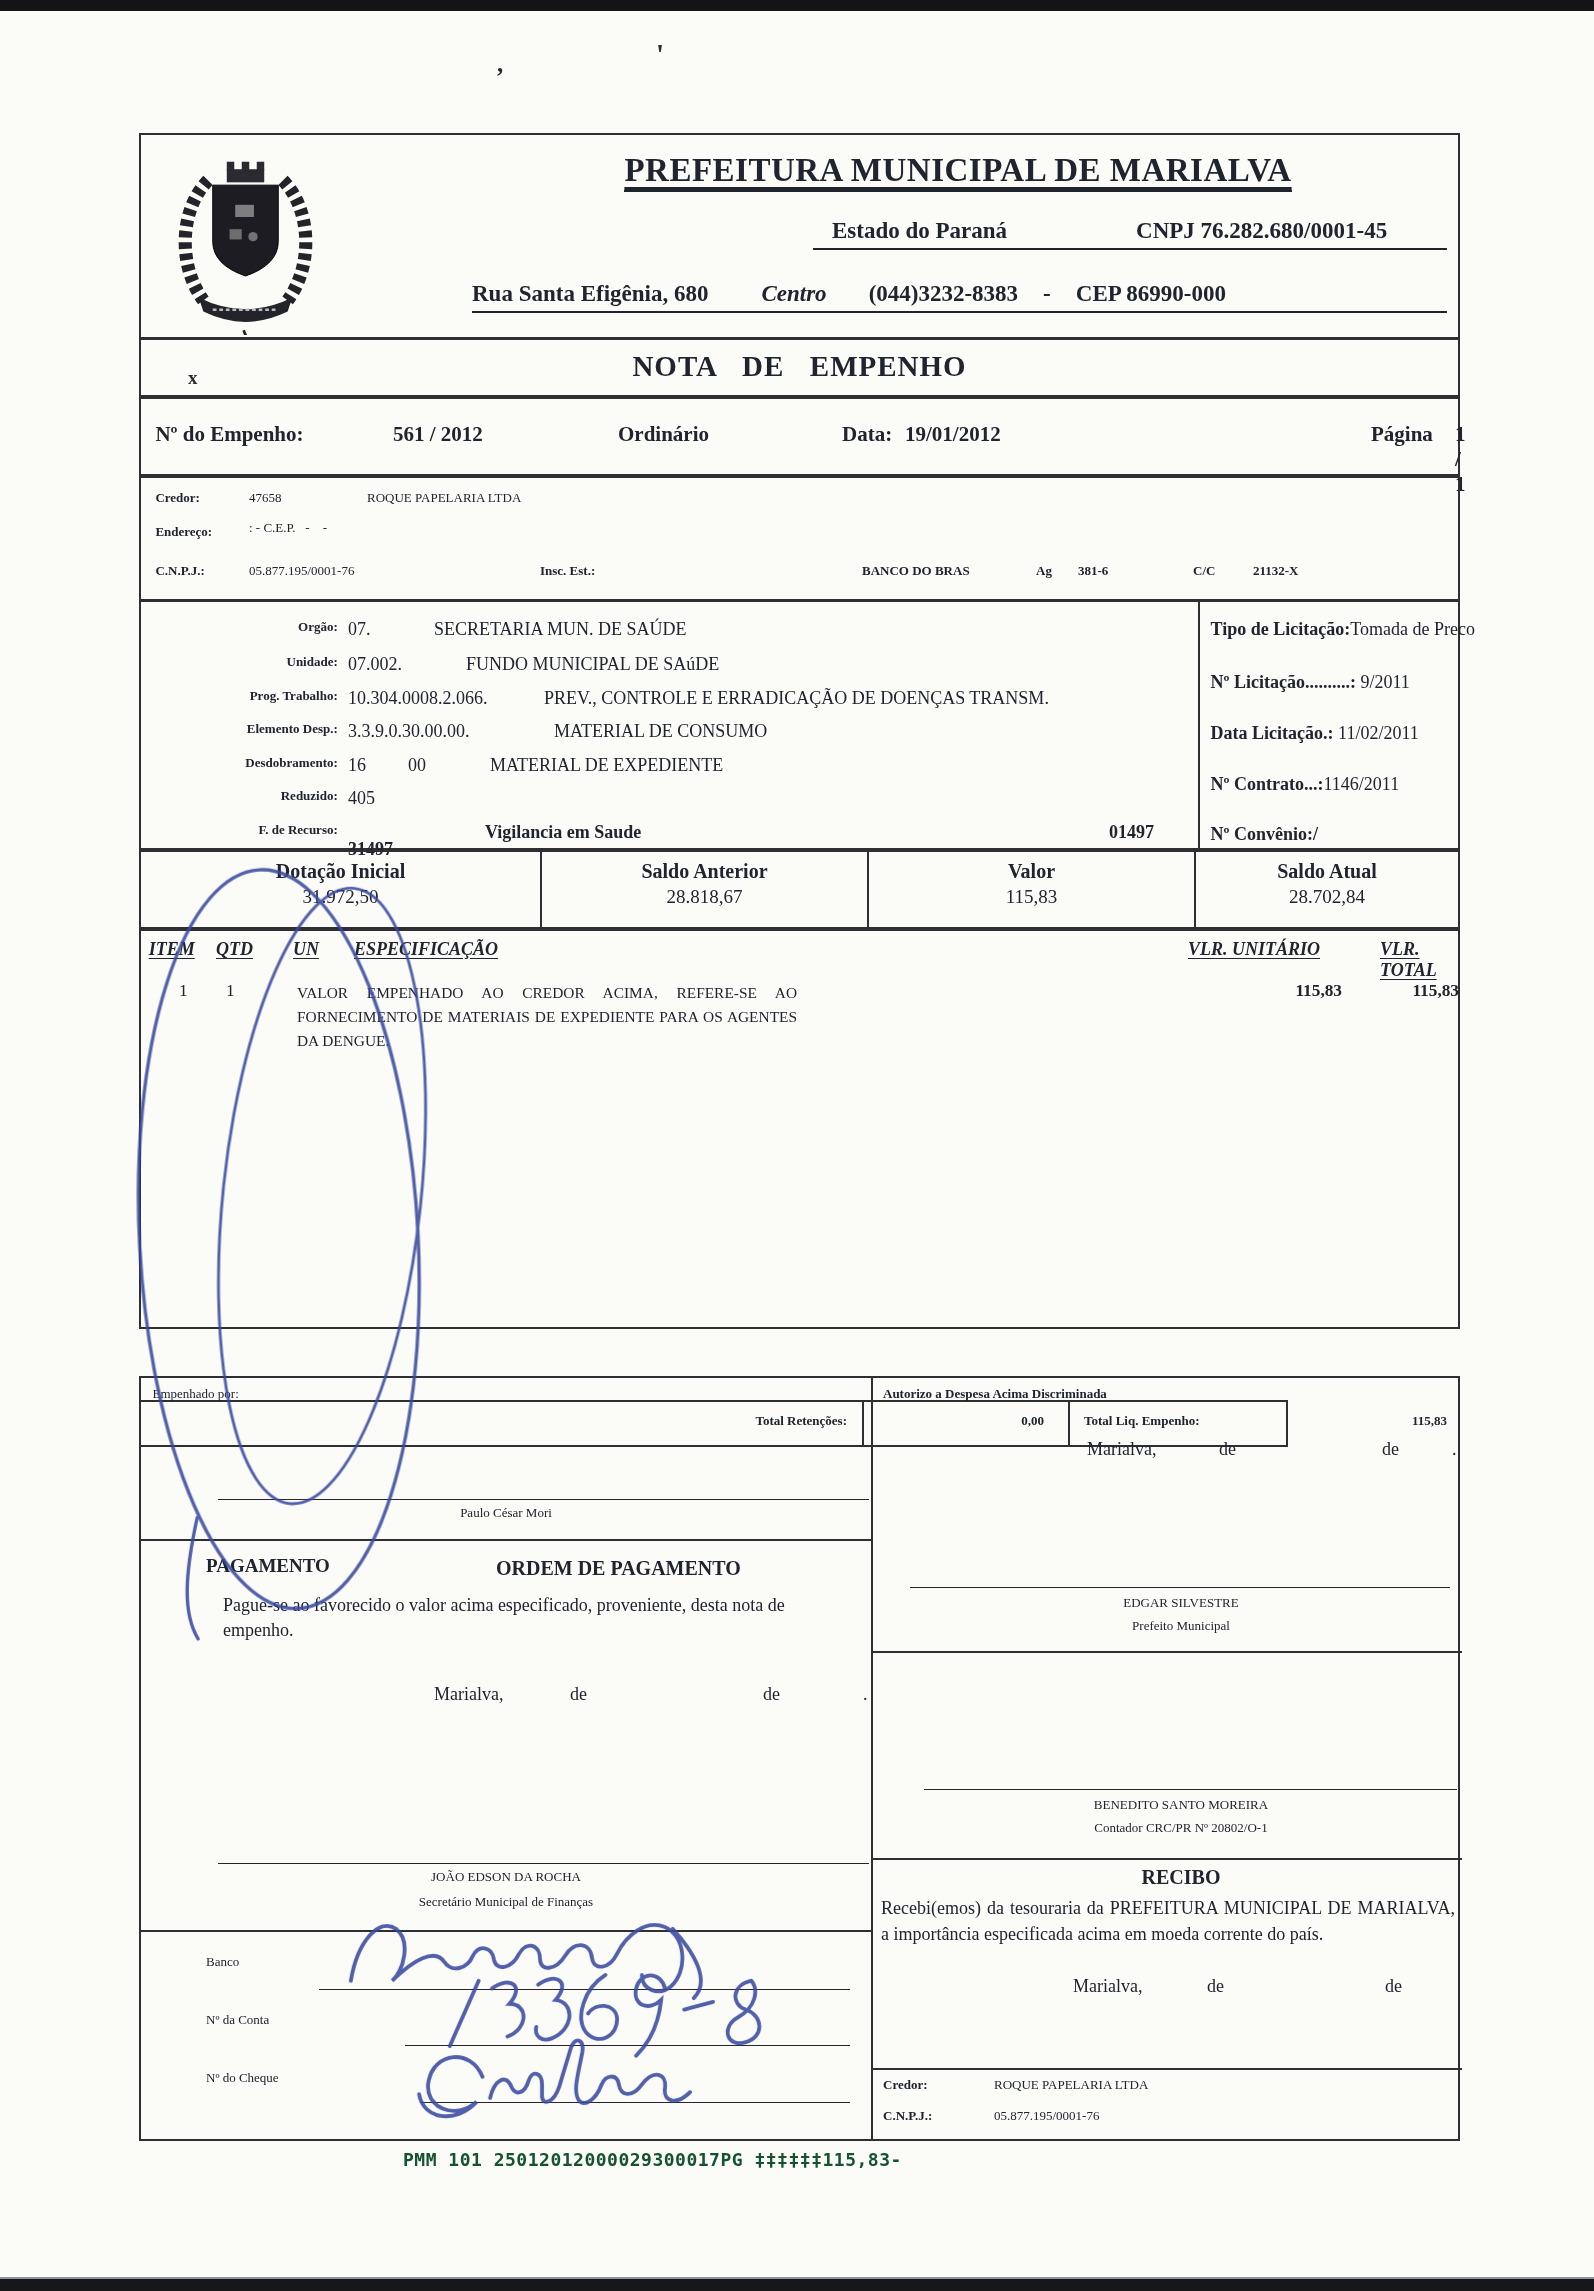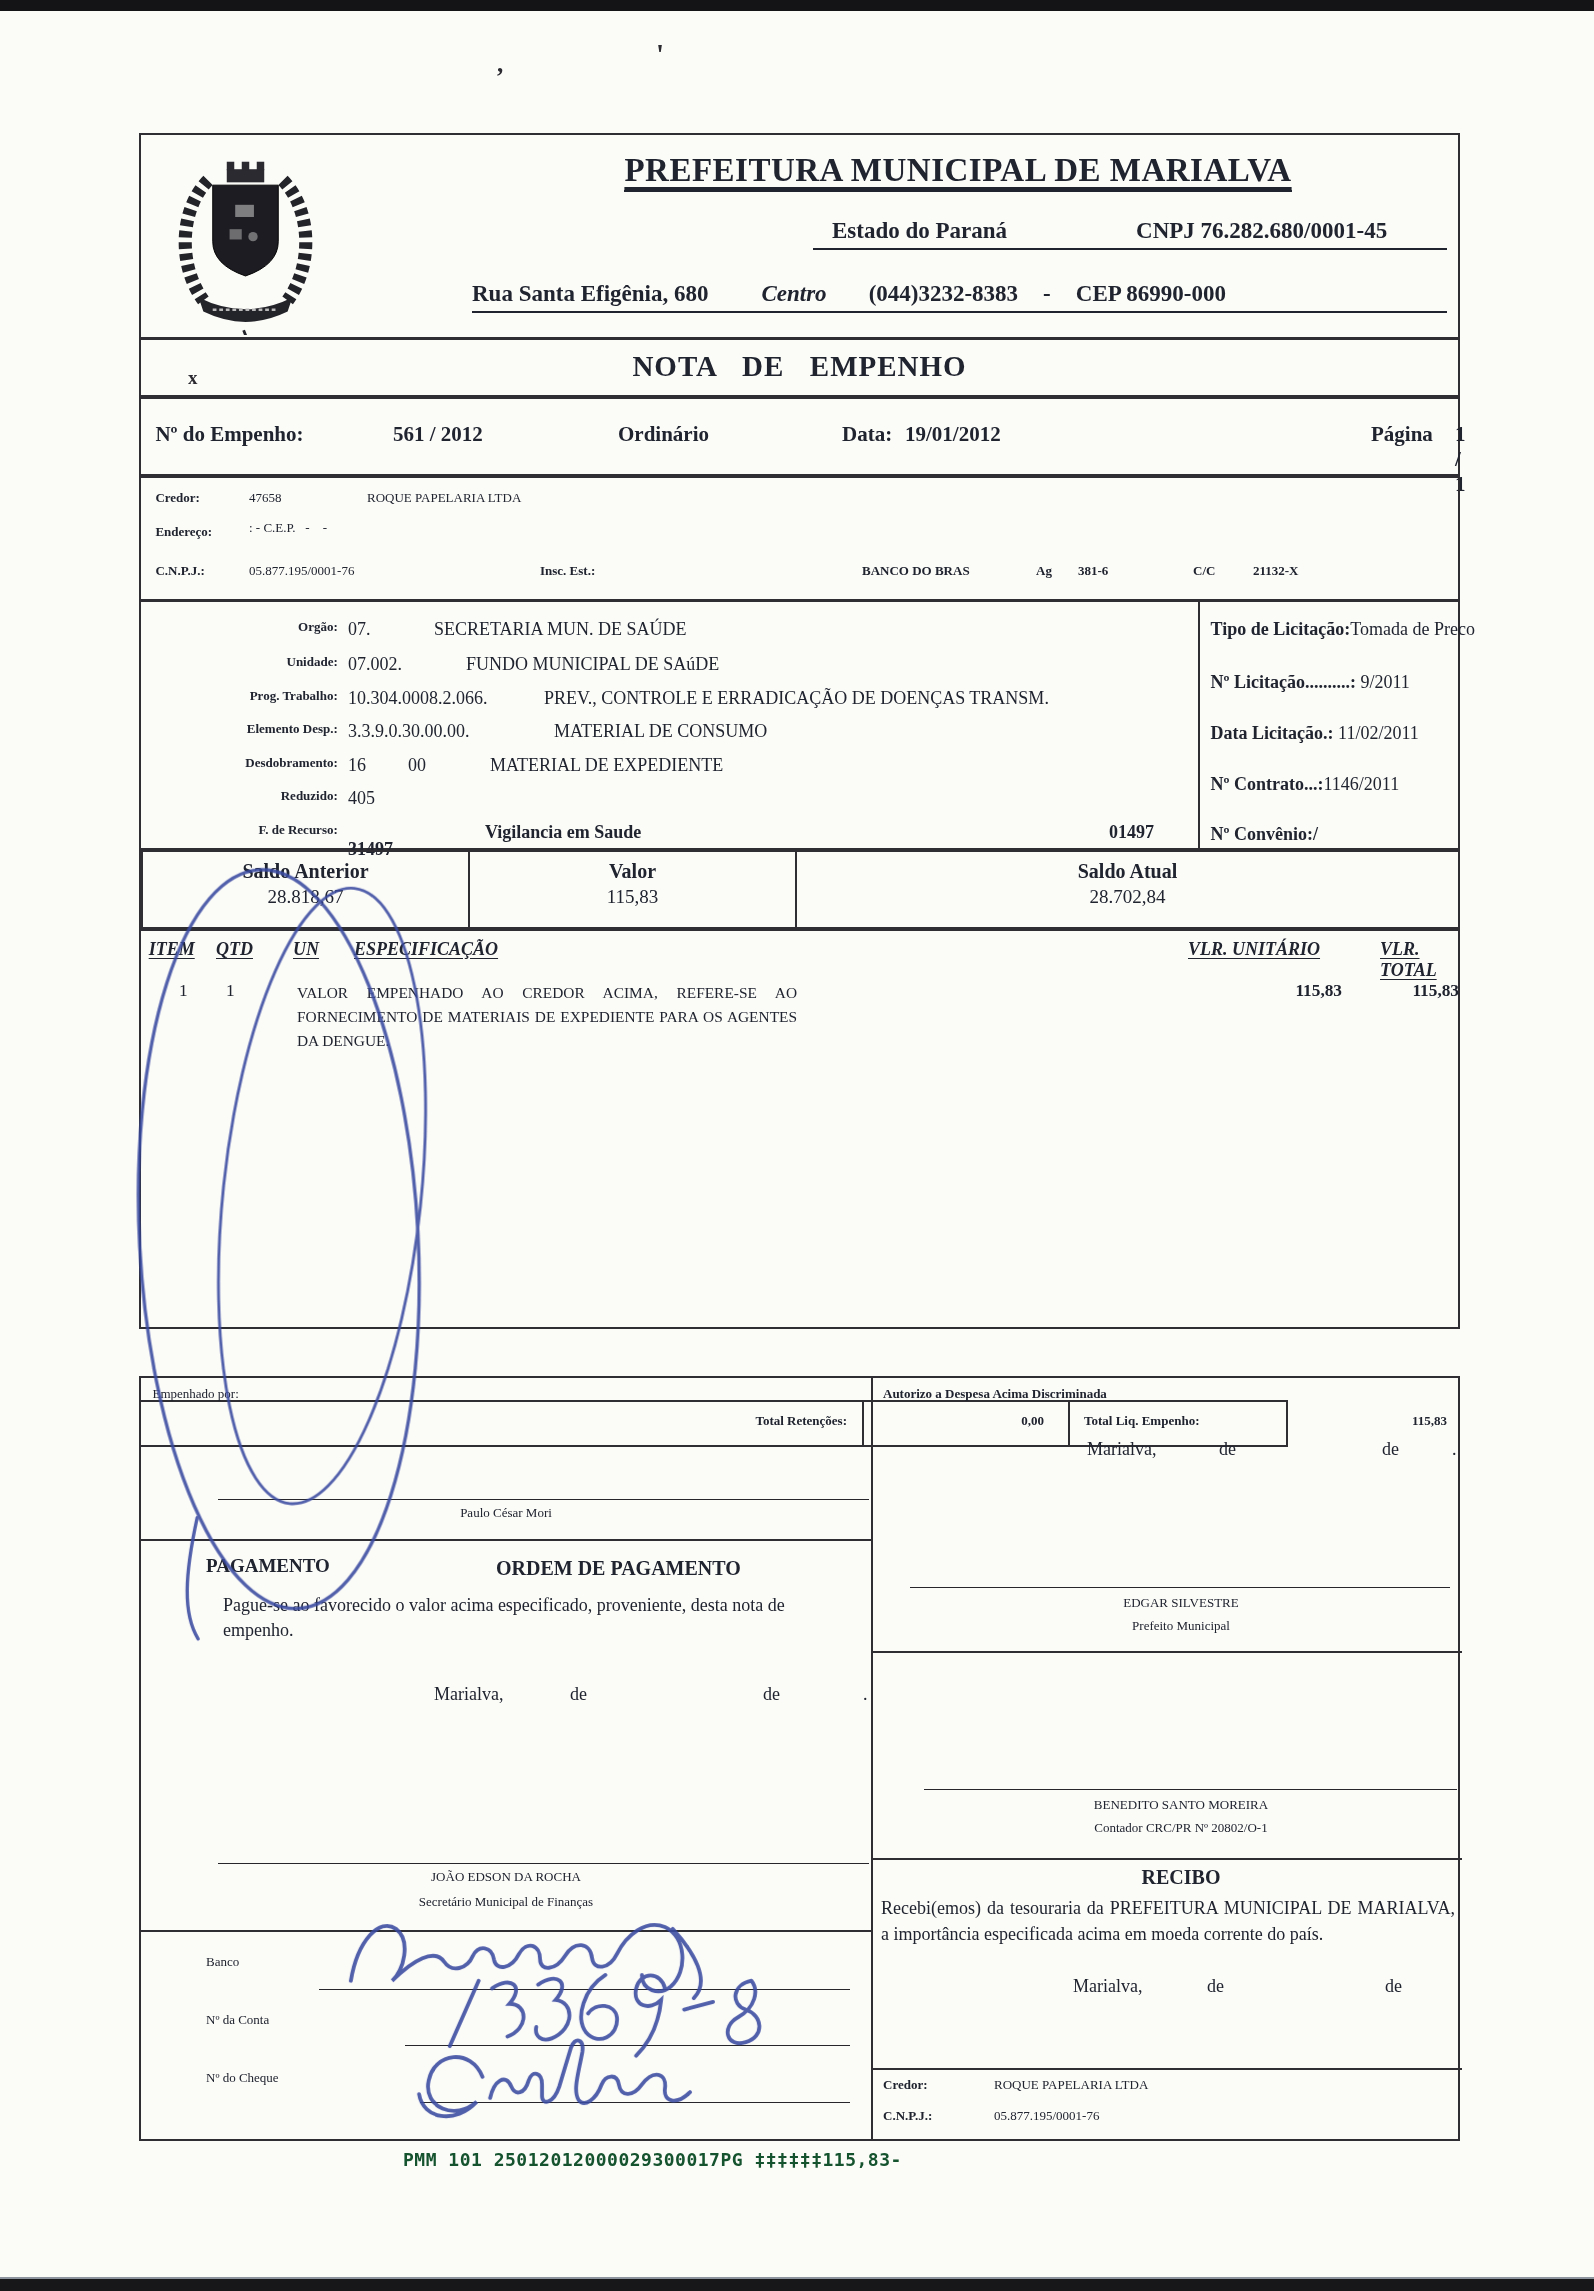--- a/index.html
+++ b/index.html
@@ -169,20 +169,24 @@
       <div class="abs f19" style="left:9.6px; top:172px;">
         <span class="b">Nº Contrato...:</span><span>1146/2011</span>
       </div>
       <div class="abs f19" style="left:9.6px; top:222px;">
         <span class="b">Nº Convênio:/</span>
       </div>
     </div>
   </div>
 
   <div class="box" style="left:139px; top:850px; width:1321px; height:79px; display:flex;">
+    <div style="width:399px; box-sizing:border-box;">
+      <div class="cell-hd">Dotação Inicial</div>
+      <div class="cell-val">31.972,50</div>
+    </div>
     <div style="width:327px; border-left:2.9px solid #2e2e33; box-sizing:border-box;">
       <div class="cell-hd">Saldo Anterior</div>
       <div class="cell-val">28.818,67</div>
     </div>
     <div style="width:327px; border-left:2.9px solid #2e2e33; box-sizing:border-box;">
       <div class="cell-hd">Valor</div>
       <div class="cell-val">115,83</div>
     </div>
     <div style="flex:1; border-left:2.9px solid #2e2e33; box-sizing:border-box;">
       <div class="cell-hd">Saldo Atual</div>

